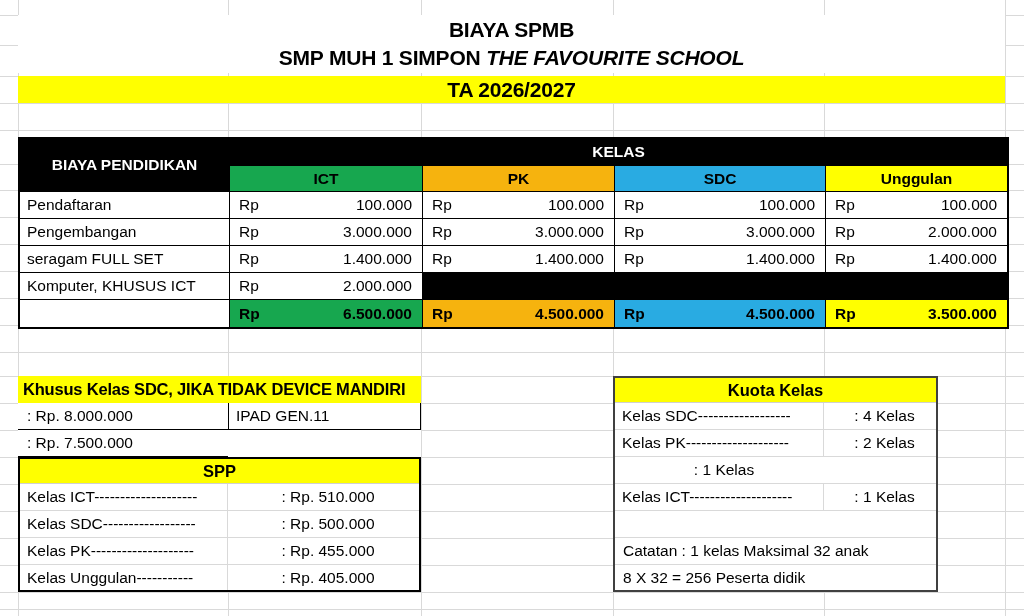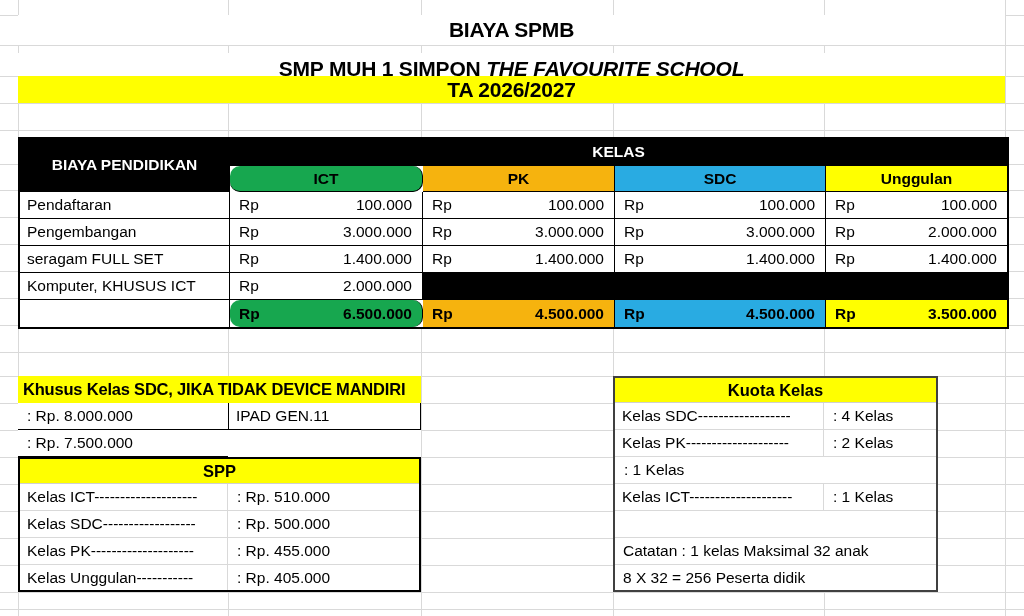--- a/index.html
+++ b/index.html
@@ -23,42 +23,42 @@
   #fee-table .cell.lastrow{border-bottom:none;}
   .hdr-black{background:#000;color:#fff;font-weight:bold;justify-content:center;border-color:#000 !important;}
   #corner-cell{grid-row:1 / span 2;font-size:16px;}
   #kelas-cell{grid-column:2 / span 4;font-size:16px;}
   .class-hdr{justify-content:center;font-weight:bold;font-size:16px;}
   .row-label{padding-left:7px;background:#fff;}
   .money{justify-content:space-between;padding:0 10px 0 9px;background:#fff;}
   .money .num{text-align:right;}
   .blackout{background:#000;border-color:#000 !important;}
   .total{font-weight:bold;}
-  .c-green{background:#17a74f;border-radius:10px;}
+  .c-green{background:#17a74f;}
   .c-orange{background:#f6b30e;}
   .c-blue{background:#29abe2;}
   .c-yellow{background:#ffff00;}
   
   #sdc-title{position:absolute;left:18px;top:376px;width:403px;height:27px;z-index:3;background:#ffff00;
              display:flex;align-items:center;font-weight:bold;font-size:16.5px;padding-left:5px;
              box-sizing:border-box;letter-spacing:-0.2px;}
   #device-rows{position:absolute;left:18px;top:403px;width:403px;z-index:3;
                display:grid;grid-template-columns:210px 193px;grid-template-rows:27px 27px;background:#fff;}
   .dev-label{box-sizing:border-box;border:1px solid #000;border-top:none;display:flex;align-items:center;
              padding-left:7px;font-size:15.5px;background:#fff;}
   .dev-label.first{border-top:1px solid #000;}
   .dev-value{box-sizing:border-box;border-bottom:1px solid #000;display:flex;align-items:center;
              padding-left:9px;font-size:15.5px;background:#fff;}
   
   #spp-box{position:absolute;left:18px;top:457px;width:403px;height:135px;z-index:3;border:2px solid #000;
            box-sizing:border-box;background:#fff;display:grid;grid-template-rows:25px 27px 27px 27px 25px;}
   #spp-header{background:#ffff00;display:flex;align-items:center;justify-content:center;font-weight:bold;
               font-size:16.5px;border-bottom:1px solid #d0d0d0;}
   .pair-row{display:grid;grid-template-columns:208px 1fr;border-bottom:1px solid #d9d9d9;align-items:center;
-            font-size:15.5px;}
+            font-size:15.5px;text-align:center;}
   .pair-row:last-child{border-bottom:none;}
   .pair-label{padding-left:7px;border-right:1px solid #d9d9d9;align-self:stretch;display:flex;align-items:center;}
   .pair-value{padding-left:9px;}
   
   #kuota-box{position:absolute;left:613px;top:376px;width:325px;height:216px;z-index:3;border:2px solid #404040;
              box-sizing:border-box;background:#fff;display:grid;
              grid-template-rows:25px 27px 27px 27px 27px 27px 27px 25px;}
   #kuota-header{background:#ffff00;display:flex;align-items:center;justify-content:center;font-weight:bold;
                 font-size:16.5px;border-bottom:1px solid #d0d0d0;}
   #kuota-box .pair-row{grid-template-columns:209px 1fr;}
@@ -99,21 +99,21 @@
       <div class="vline" style="left:228px"></div>
     <div class="vline" style="left:421px"></div>
       <div class="vline" style="left:613px"></div>
     <div class="vline" style="left:824px"></div>
       <div class="vline" style="left:1005px"></div>
   </div>
 
   <div class="titlerow" style="top:15px;height:30px">
     <span>BIAYA SPMB</span>
   </div>
-  <div class="titlerow" style="top:53px;height:31px">
+  <div class="titlerow" style="top:42px;height:31px">
     <span style="white-space:pre">SMP MUH 1 SIMPON </span>
     <span style="font-style:italic">THE FAVOURITE SCHOOL</span>
   </div>
   <div class="titlerow" id="title-ta" style="top:76px;height:27px">
     <span>TA 2026/2027</span>
   </div>
 
   <div id="fee-table">
 
     <div class="cell hdr-black" id="corner-cell">

